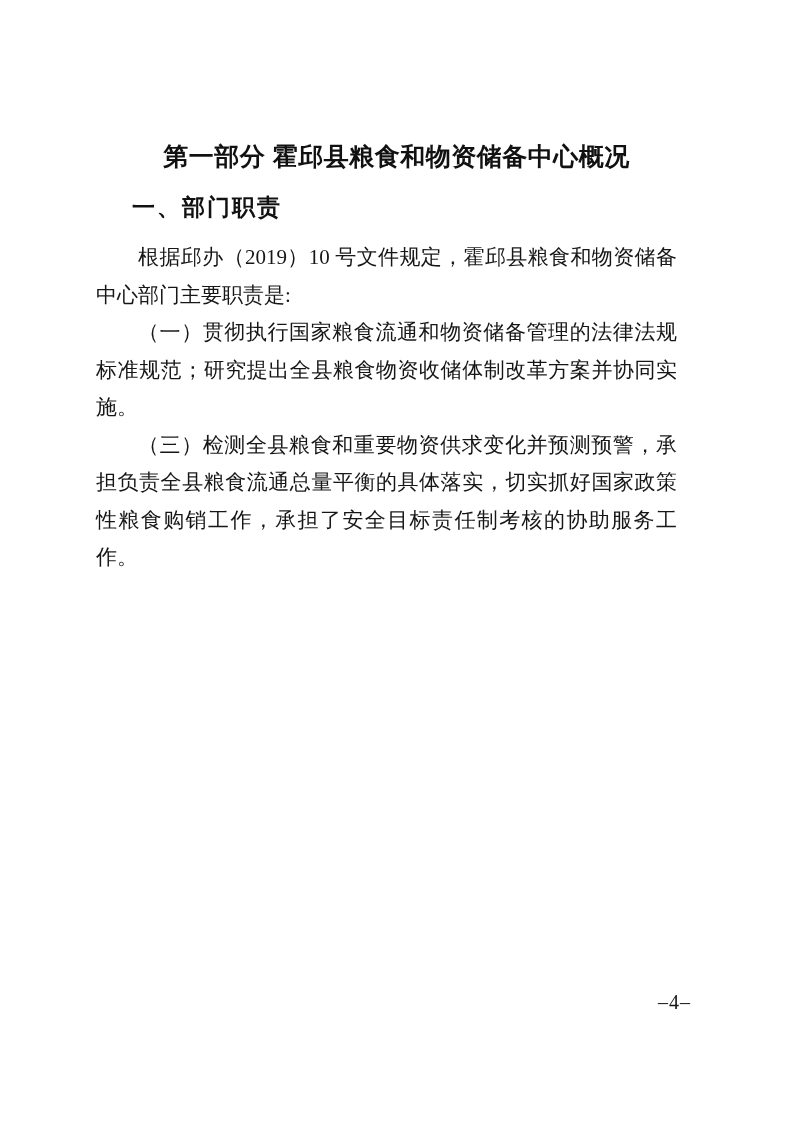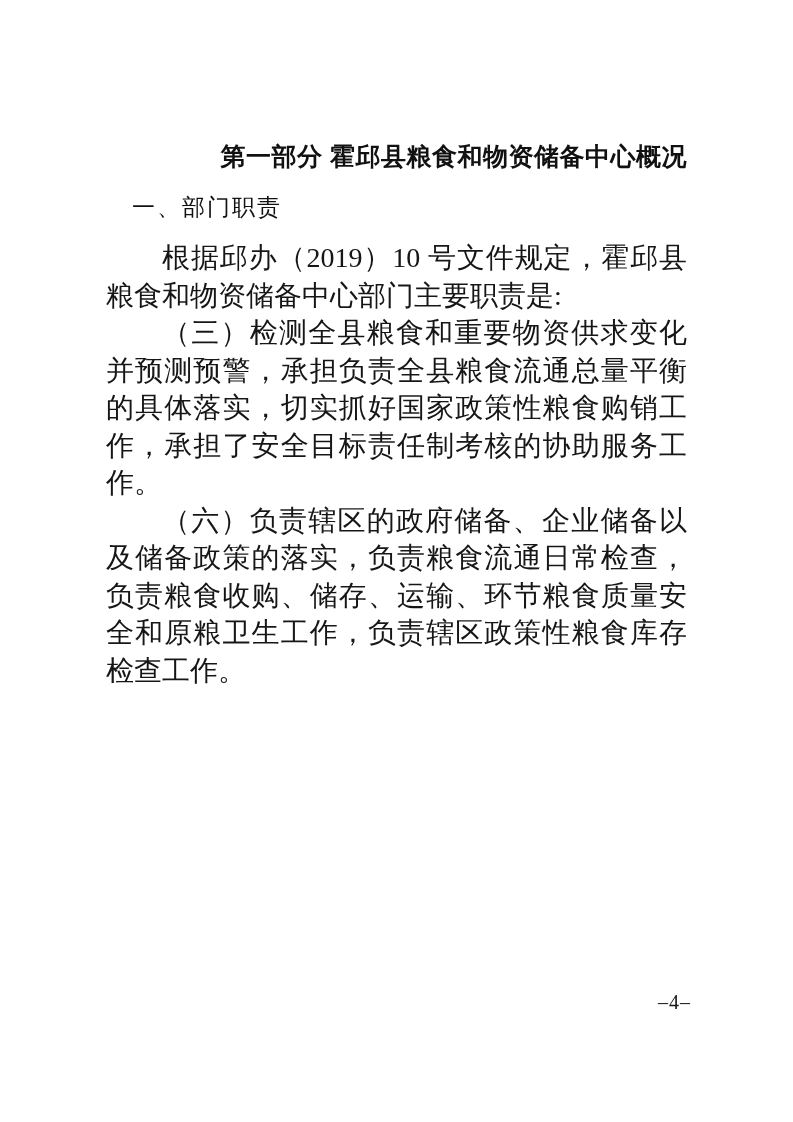--- a/index.html
+++ b/index.html
@@ -15,46 +15,46 @@
     color: #161616;
     overflow: hidden;
     font-family: "Liberation Serif", "DejaVu Serif", serif;
   }
   .doc-title {
     position: absolute;
     top: 140px;
     left: 106px;
     width: 581px;
     margin: 0;
-    text-align: right;
+    text-align: center;
     font-family: "Liberation Sans", "DejaVu Sans", sans-serif;
     font-weight: bold;
     font-size: 25px;
     letter-spacing: 0.5px;
     color: #111111;
     white-space: nowrap;
   }
   .section-heading {
     position: absolute;
     top: 192px;
     left: 132px;
     margin: 0;
     font-family: "Liberation Sans", "DejaVu Sans", sans-serif;
-    font-weight: normal;
+    font-weight: bold;
     font-size: 23px;
     letter-spacing: 2px;
     color: #111111;
     white-space: nowrap;
   }
   .doc-body {
     position: absolute;
     top: 239px;
-    left: 106px;
+    left: 96px;
     width: 581px;
-    font-size: 28px;
+    font-size: 21px;
     line-height: 37.5px;
     text-align: justify;
     text-justify: inter-character;
     color: #161616;
   }
   .doc-body p {
     margin: 0;
     padding: 0;
     text-indent: 2em;
   }
@@ -72,19 +72,19 @@
 <body>
 
 <div class="page">
 
   <h1 class="doc-title">第一部分 霍邱县粮食和物资储备中心概况</h1>
 
   <h2 class="section-heading">一、部门职责</h2>
 
   <div class="doc-body">
     <p>根据邱办（2019）10 号文件规定，霍邱县粮食和物资储备中心部门主要职责是:</p>
+    <p>（一）贯彻执行国家粮食流通和物资储备管理的法律法规标准规范；研究提出全县粮食物资收储体制改革方案并协同实施。</p>
     <p>（三）检测全县粮食和重要物资供求变化并预测预警，承担负责全县粮食流通总量平衡的具体落实，切实抓好国家政策性粮食购销工作，承担了安全目标责任制考核的协助服务工作。</p>
-    <p>（六）负责辖区的政府储备、企业储备以及储备政策的落实，负责粮食流通日常检查，负责粮食收购、储存、运输、环节粮食质量安全和原粮卫生工作，负责辖区政策性粮食库存检查工作。</p>
   </div>
 
   <div class="page-number">–4–</div>
 
 </div>
 
 </body></html>

